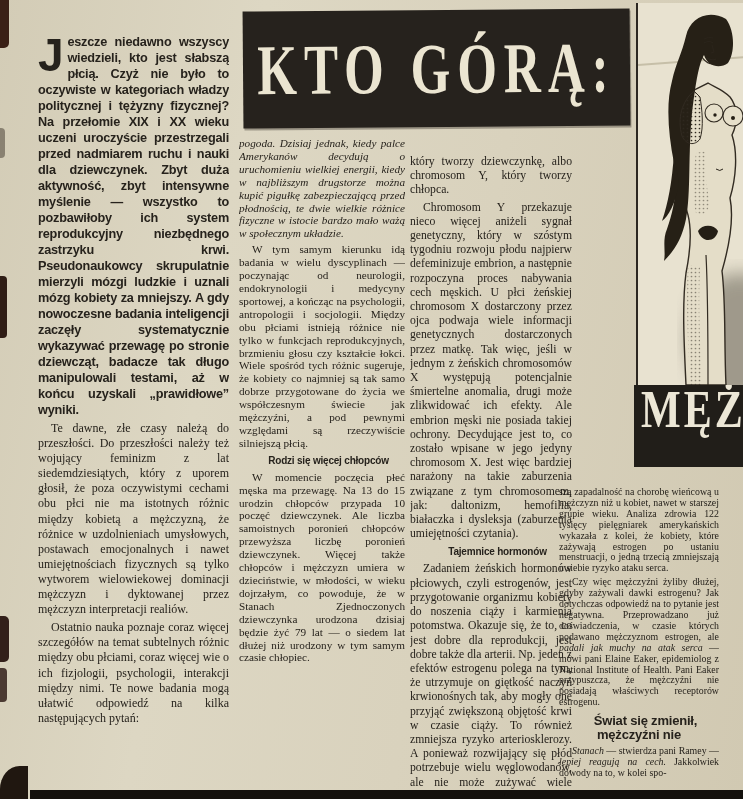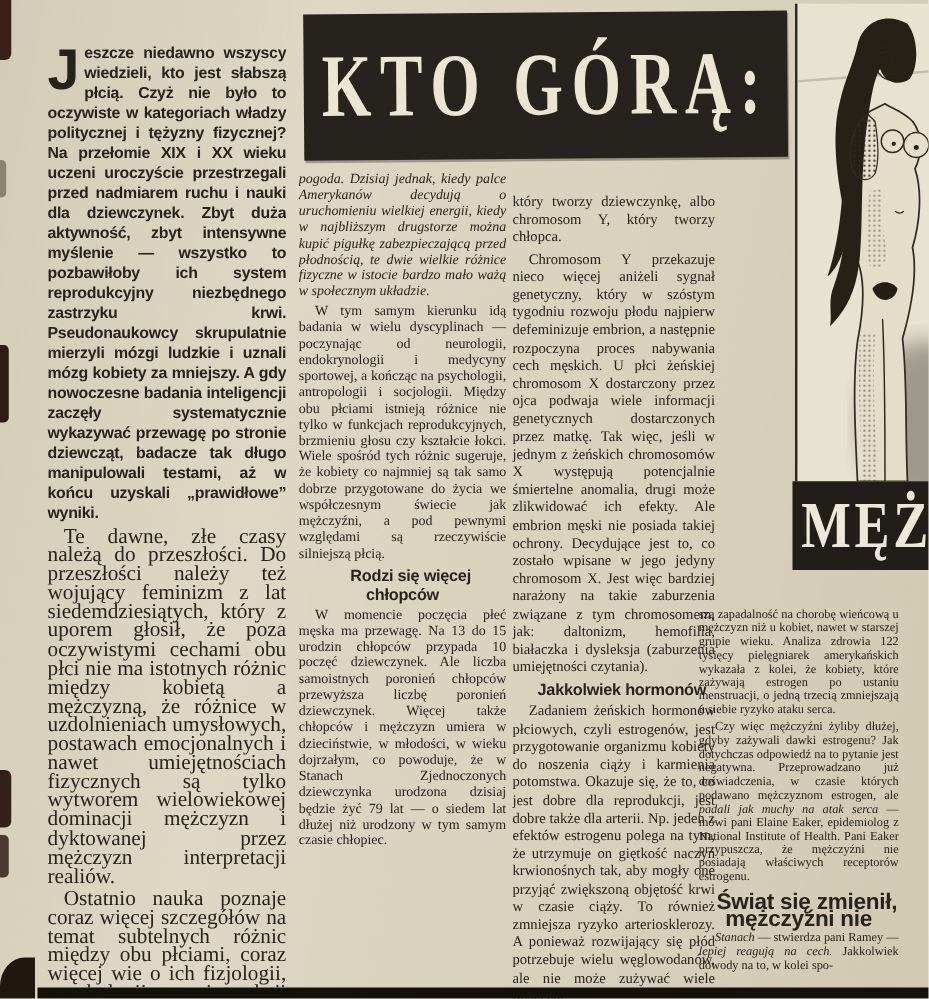--- a/index.html
+++ b/index.html
@@ -6,48 +6,48 @@
   .page{
     position:relative;width:743px;height:799px;overflow:hidden;
     background:linear-gradient(100deg,#d3ccb6 0%,#ddd7c3 30%,#d9d2bd 60%,#d1c9b2 100%);
     font-family:"Liberation Serif", serif;color:#26221c;
   }
   .col{position:absolute;text-align:justify;overflow:hidden;}
   .col p{margin:0 0 3px 0;text-indent:13px;}
   .col p.noindent{text-indent:0;}
   .col1{left:38px;top:34px;width:191px;height:756px;}
   .col1 .lead{font-family:"Liberation Sans",sans-serif;font-weight:bold;font-size:12.7px;line-height:16px;letter-spacing:-0.2px;}
-  .col1 .serifp{font-size:17px;line-height:15.1px;}
+  .col1 .serifp{font-size:12px;line-height:15.1px;}
   .dropcap{float:left;font-family:"Liberation Sans",sans-serif;font-weight:bold;font-size:46px;line-height:34px;padding:4px 4px 0 0;}
   .col2{left:239px;top:137px;width:166px;height:655px;font-size:11.2px;line-height:12.9px;}
   .col3{left:410px;top:155px;width:162px;height:655px;font-size:11.7px;line-height:14.2px;}
   .col4{left:559px;top:487px;width:160px;height:306px;font-size:9.9px;line-height:10.9px;}
   .italicp{font-style:italic;}
   .subhead{
     font-family:"Liberation Sans",sans-serif;font-weight:bold;text-align:center;
-    font-size:13px;line-height:15px;margin:8px 0 6px 0;text-indent:0;letter-spacing:-0.2px;
+    font-size:10px;line-height:15px;margin:8px 0 6px 0;text-indent:0;letter-spacing:-0.2px;
   }
-  .col4 .subhead{font-size:18px;line-height:14px;margin:6px 0 4px 0;}
+  .col4 .subhead{font-size:13px;line-height:14px;margin:6px 0 4px 0;}
   em{font-style:italic;}
   .banner{
     position:absolute;left:243px;top:10px;width:387px;height:117px;background:#26221d;
     display:flex;align-items:center;justify-content:center;transform:rotate(-0.45deg);
     box-shadow:1px 2px 0 rgba(40,35,28,0.35);
   }
   .banner-text{
     font-family:"Liberation Serif",serif;font-weight:bold;font-size:51px;letter-spacing:7px;
     color:#ebe5d1;transform:scaleY(1.4);white-space:nowrap;
   }
   .art-panel{
     position:absolute;left:636px;top:3px;width:107px;height:382px;
     background:#e8e2d0;border-left:2px solid #2c2721;overflow:hidden;
   }
   .mez-block{
-    position:absolute;left:634px;top:385px;width:109px;height:71px;background:#211e19;
-    display:flex;align-items:center;overflow:hidden;
+    position:absolute;left:634px;top:385px;width:109px;height:82px;background:#211e19;
+    display:flex;align-items:flex-start;overflow:hidden;
   }
   .mez-text{
     font-family:"Liberation Serif",serif;font-weight:bold;font-size:42px;letter-spacing:3px;
     color:#ece7d6;padding-left:7px;transform:scaleY(1.25);white-space:nowrap;
   }
   .bottom-strip{position:absolute;left:30px;top:790px;width:713px;height:9px;background:#14110d;}
   .edge-mark{position:absolute;}
   .m1{left:0;top:0;width:9px;height:48px;background:#3a2016;border-radius:0 0 5px 0;}
   .m2{left:0;top:128px;width:5px;height:30px;background:#4a4339;opacity:.55;border-radius:0 4px 4px 0;}
   .m3{left:0;top:276px;width:7px;height:62px;background:#2f1d15;border-radius:0 4px 4px 0;}
@@ -134,21 +134,21 @@
   <div class="col col2">
     <p class="italicp noindent">pogoda. Dzisiaj jednak, kiedy palce Amerykanów decydują o uruchomieniu wielkiej energii, kiedy w najbliższym drugstorze można kupić pigułkę zabezpieczającą przed płodnością, te dwie wielkie różnice fizyczne w istocie bardzo mało ważą w społecznym układzie.</p>
     <p>W tym samym kierunku idą badania w wielu dyscyplinach — poczynając od neurologii, endokrynologii i medycyny sportowej, a kończąc na psychologii, antropologii i socjologii. Między obu płciami istnieją różnice nie tylko w funkcjach reprodukcyjnych, brzmieniu głosu czy kształcie łokci. Wiele spośród tych różnic sugeruje, że kobiety co najmniej są tak samo dobrze przygotowane do życia we współczesnym świecie jak mężczyźni, a pod pewnymi względami są rzeczywiście silniejszą płcią.</p>
     <p class="subhead">Rodzi się więcej chłopców</p>
     <p>W momencie poczęcia płeć męska ma przewagę. Na 13 do 15 urodzin chłopców przypada 10 poczęć dziewczynek. Ale liczba samoistnych poronień chłopców przewyższa liczbę poronień dziewczynek. Więcej także chłopców i mężczyzn umiera w dzieciństwie, w młodości, w wieku dojrzałym, co powoduje, że w Stanach Zjednoczonych dziewczynka urodzona dzisiaj będzie żyć 79 lat — o siedem lat dłużej niż urodzony w tym samym czasie chłopiec.</p>
   </div>
 
   <div class="col col3">
     <p class="noindent">który tworzy dziewczynkę, albo chromosom Y, który tworzy chłopca.</p>
     <p>Chromosom Y przekazuje nieco więcej aniżeli sygnał genetyczny, który w szóstym tygodniu rozwoju płodu najpierw defeminizuje embrion, a następnie rozpoczyna proces nabywania cech męskich. U płci żeńskiej chromosom X dostarczony przez ojca podwaja wiele informacji genetycznych dostarczonych przez matkę. Tak więc, jeśli w jednym z żeńskich chromosomów X występują potencjalnie śmiertelne anomalia, drugi może zlikwidować ich efekty. Ale embrion męski nie posiada takiej ochrony. Decydujące jest to, co zostało wpisane w jego jedyny chromosom X. Jest więc bardziej narażony na takie zaburzenia związane z tym chromosomem, jak: daltonizm, hemofilia, białaczka i dysleksja (zaburzenia umiejętności czytania).</p>
-    <p class="subhead">Jakkolwiek hormonów</p>
+    <p class="subhead">Tajemnice hormonów</p>
     <p>Zadaniem żeńskich hormonów płciowych, czyli estrogenów, jest przygotowanie organizmu kobiety do noszenia ciąży i karmienia potomstwa. Okazuje się, że to, co jest dobre dla reprodukcji, jest dobre także dla arterii. Np. jeden z efektów estrogenu polega na tym, że utrzymuje on giętkość naczyń krwionośnych tak, aby mogły one przyjąć zwiększoną objętość krwi w czasie ciąży. To również zmniejsza ryzyko arteriosklerozy. A ponieważ rozwijający się płód potrzebuje wielu węglowodanów, ale nie może zużywać wiele tłuszczu,</p>
   </div>
 
   <div class="col col4">
     <p class="noindent">szą zapadalność na chorobę wieńcową u mężczyzn niż u kobiet, nawet w starszej grupie wieku. Analiza zdrowia 122 tysięcy pielęgniarek amerykańskich wykazała z kolei, że kobiety, które zażywają estrogen po ustaniu menstruacji, o jedną trzecią zmniejszają u siebie ryzyko ataku serca.</p>
     <p><span>Czy więc mężczyźni żyliby dłużej, gdyby zażywali dawki estrogenu? Jak dotychczas odpowiedź na to pytanie jest negatywna. Przeprowadzano już doświadczenia, w czasie których podawano mężczyznom estrogen, ale </span><em>padali jak muchy na atak serca</em><span> — mówi pani Elaine Eaker, epidemiolog z National Institute of Health. Pani Eaker przypuszcza, że mężczyźni nie posiadają właściwych receptorów estrogenu.</span></p>
     <p class="subhead">Świat się zmienił, mężczyźni nie</p>
     <p><em>Stanach</em><span> — stwierdza pani Ramey — </span><em>lepiej reagują na cech.</em><span> Jakkolwiek dowody na to, w kolei spo-</span></p>
   </div>
 

